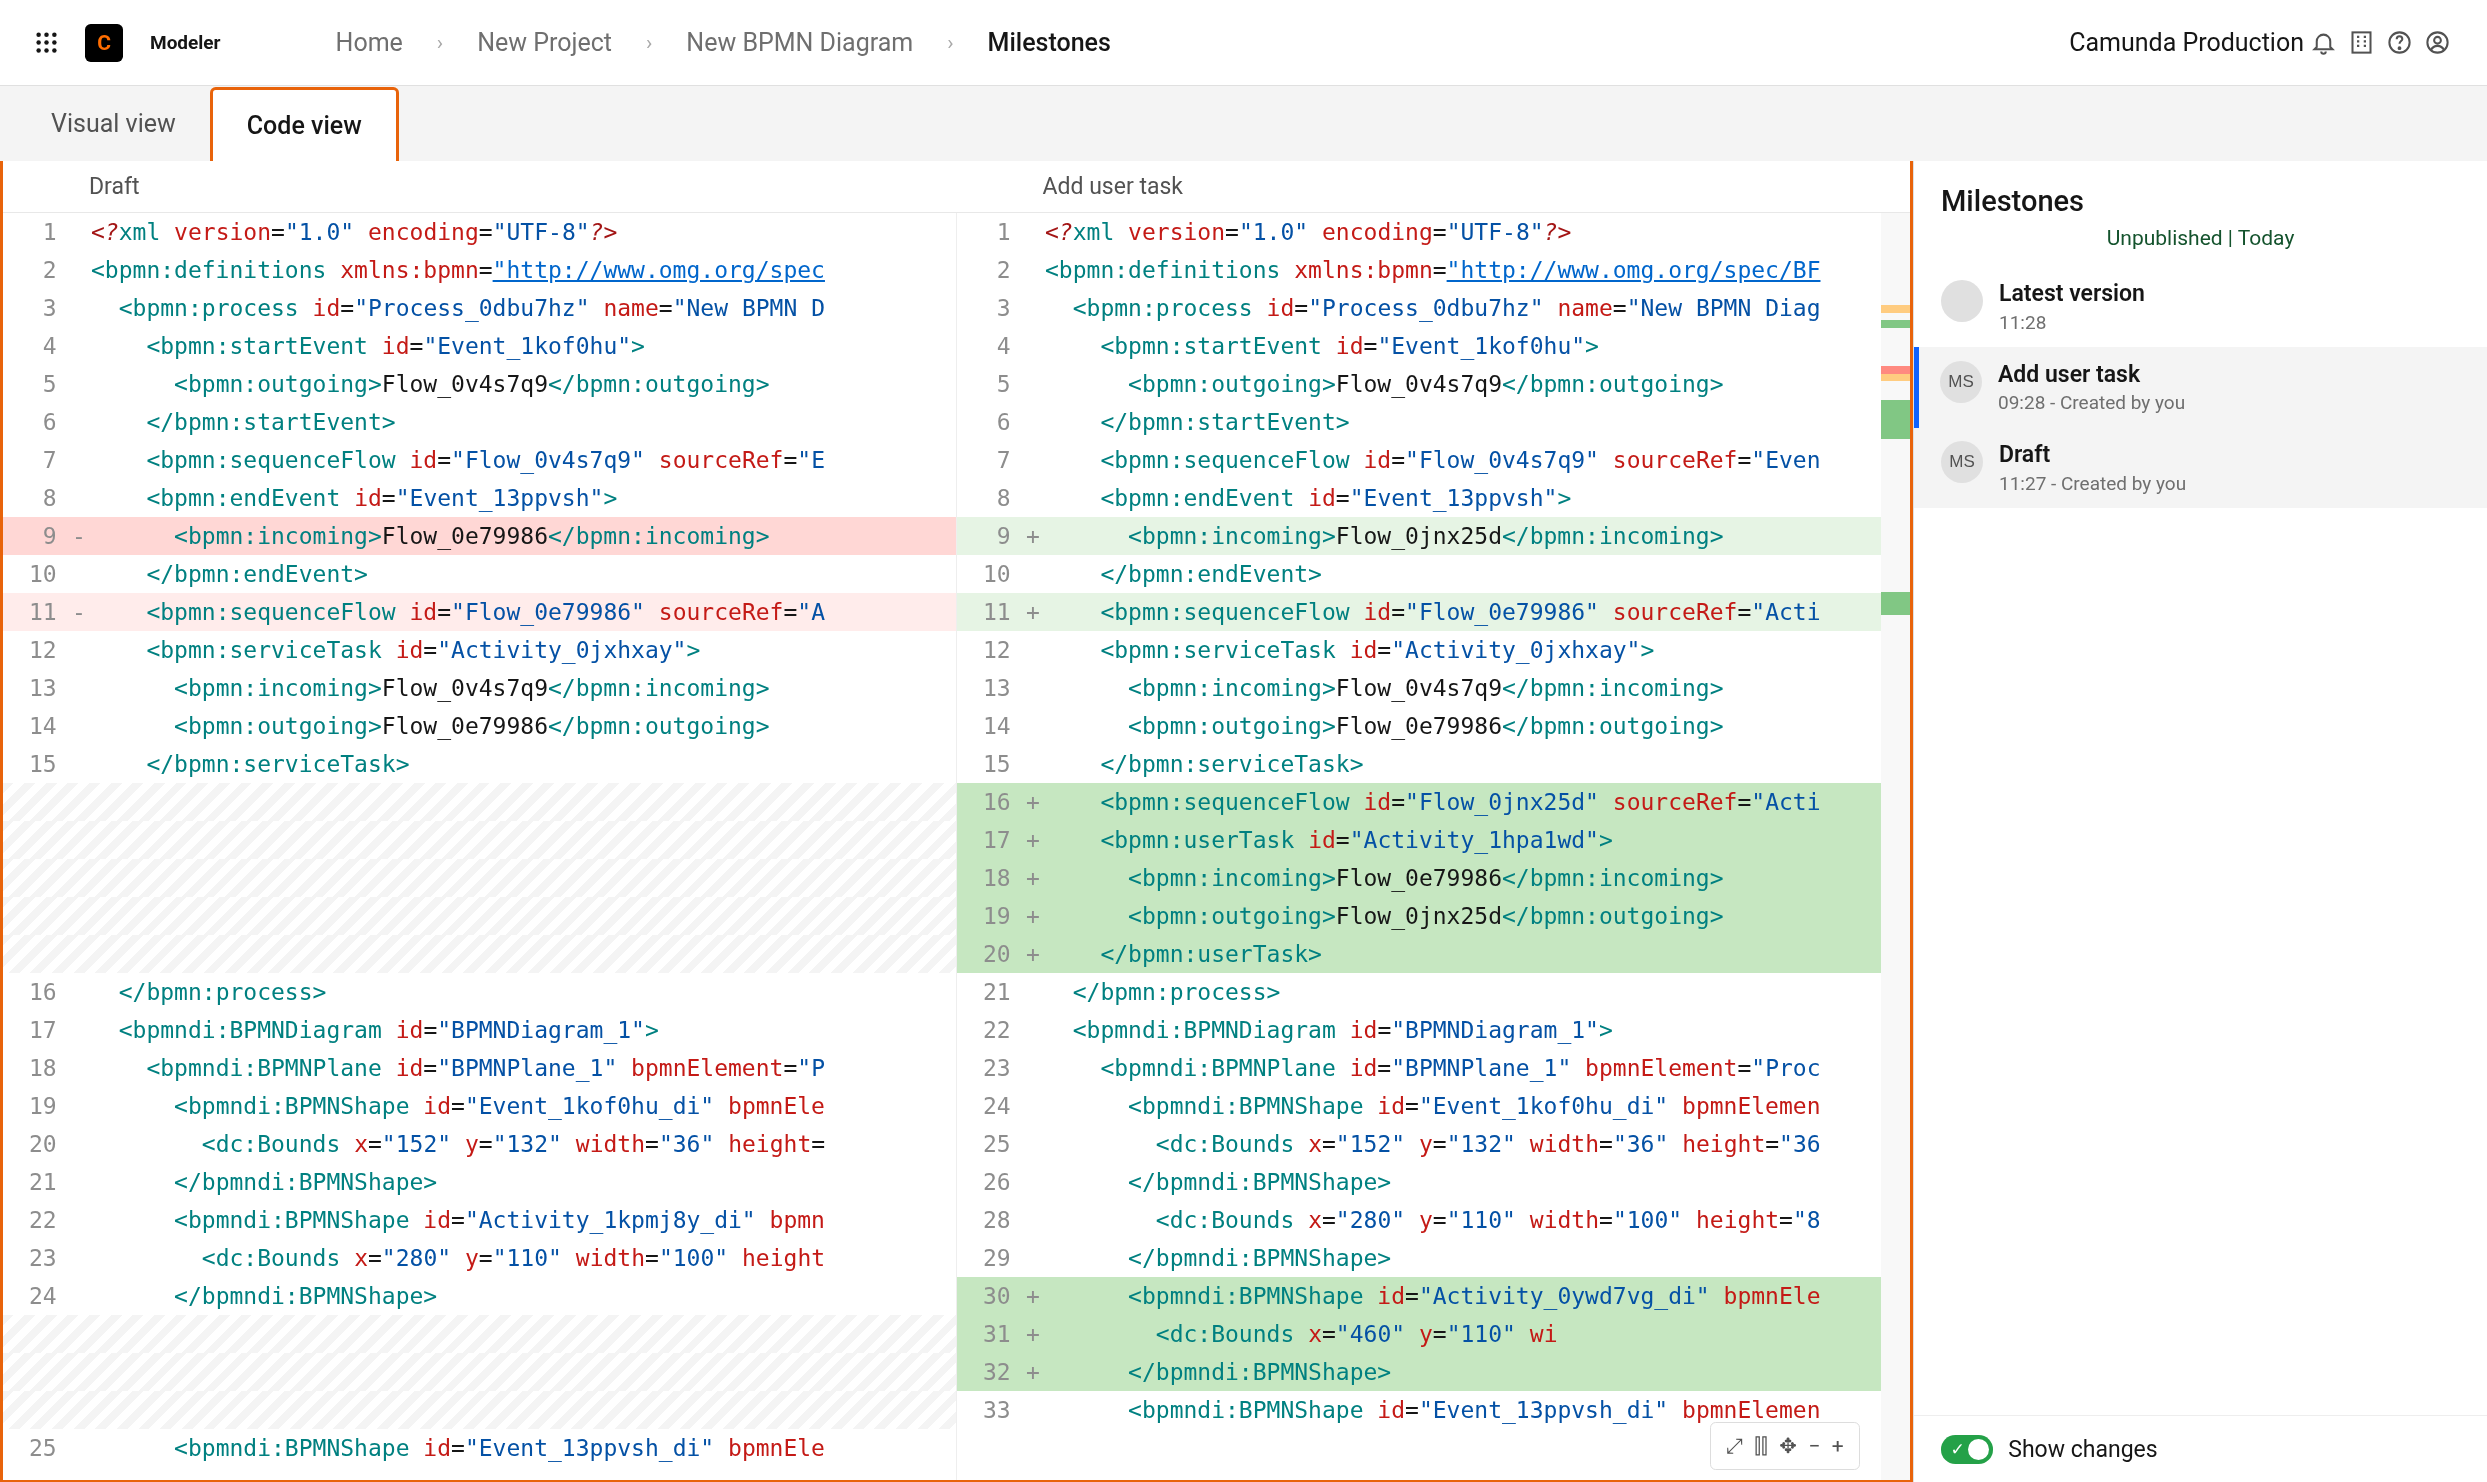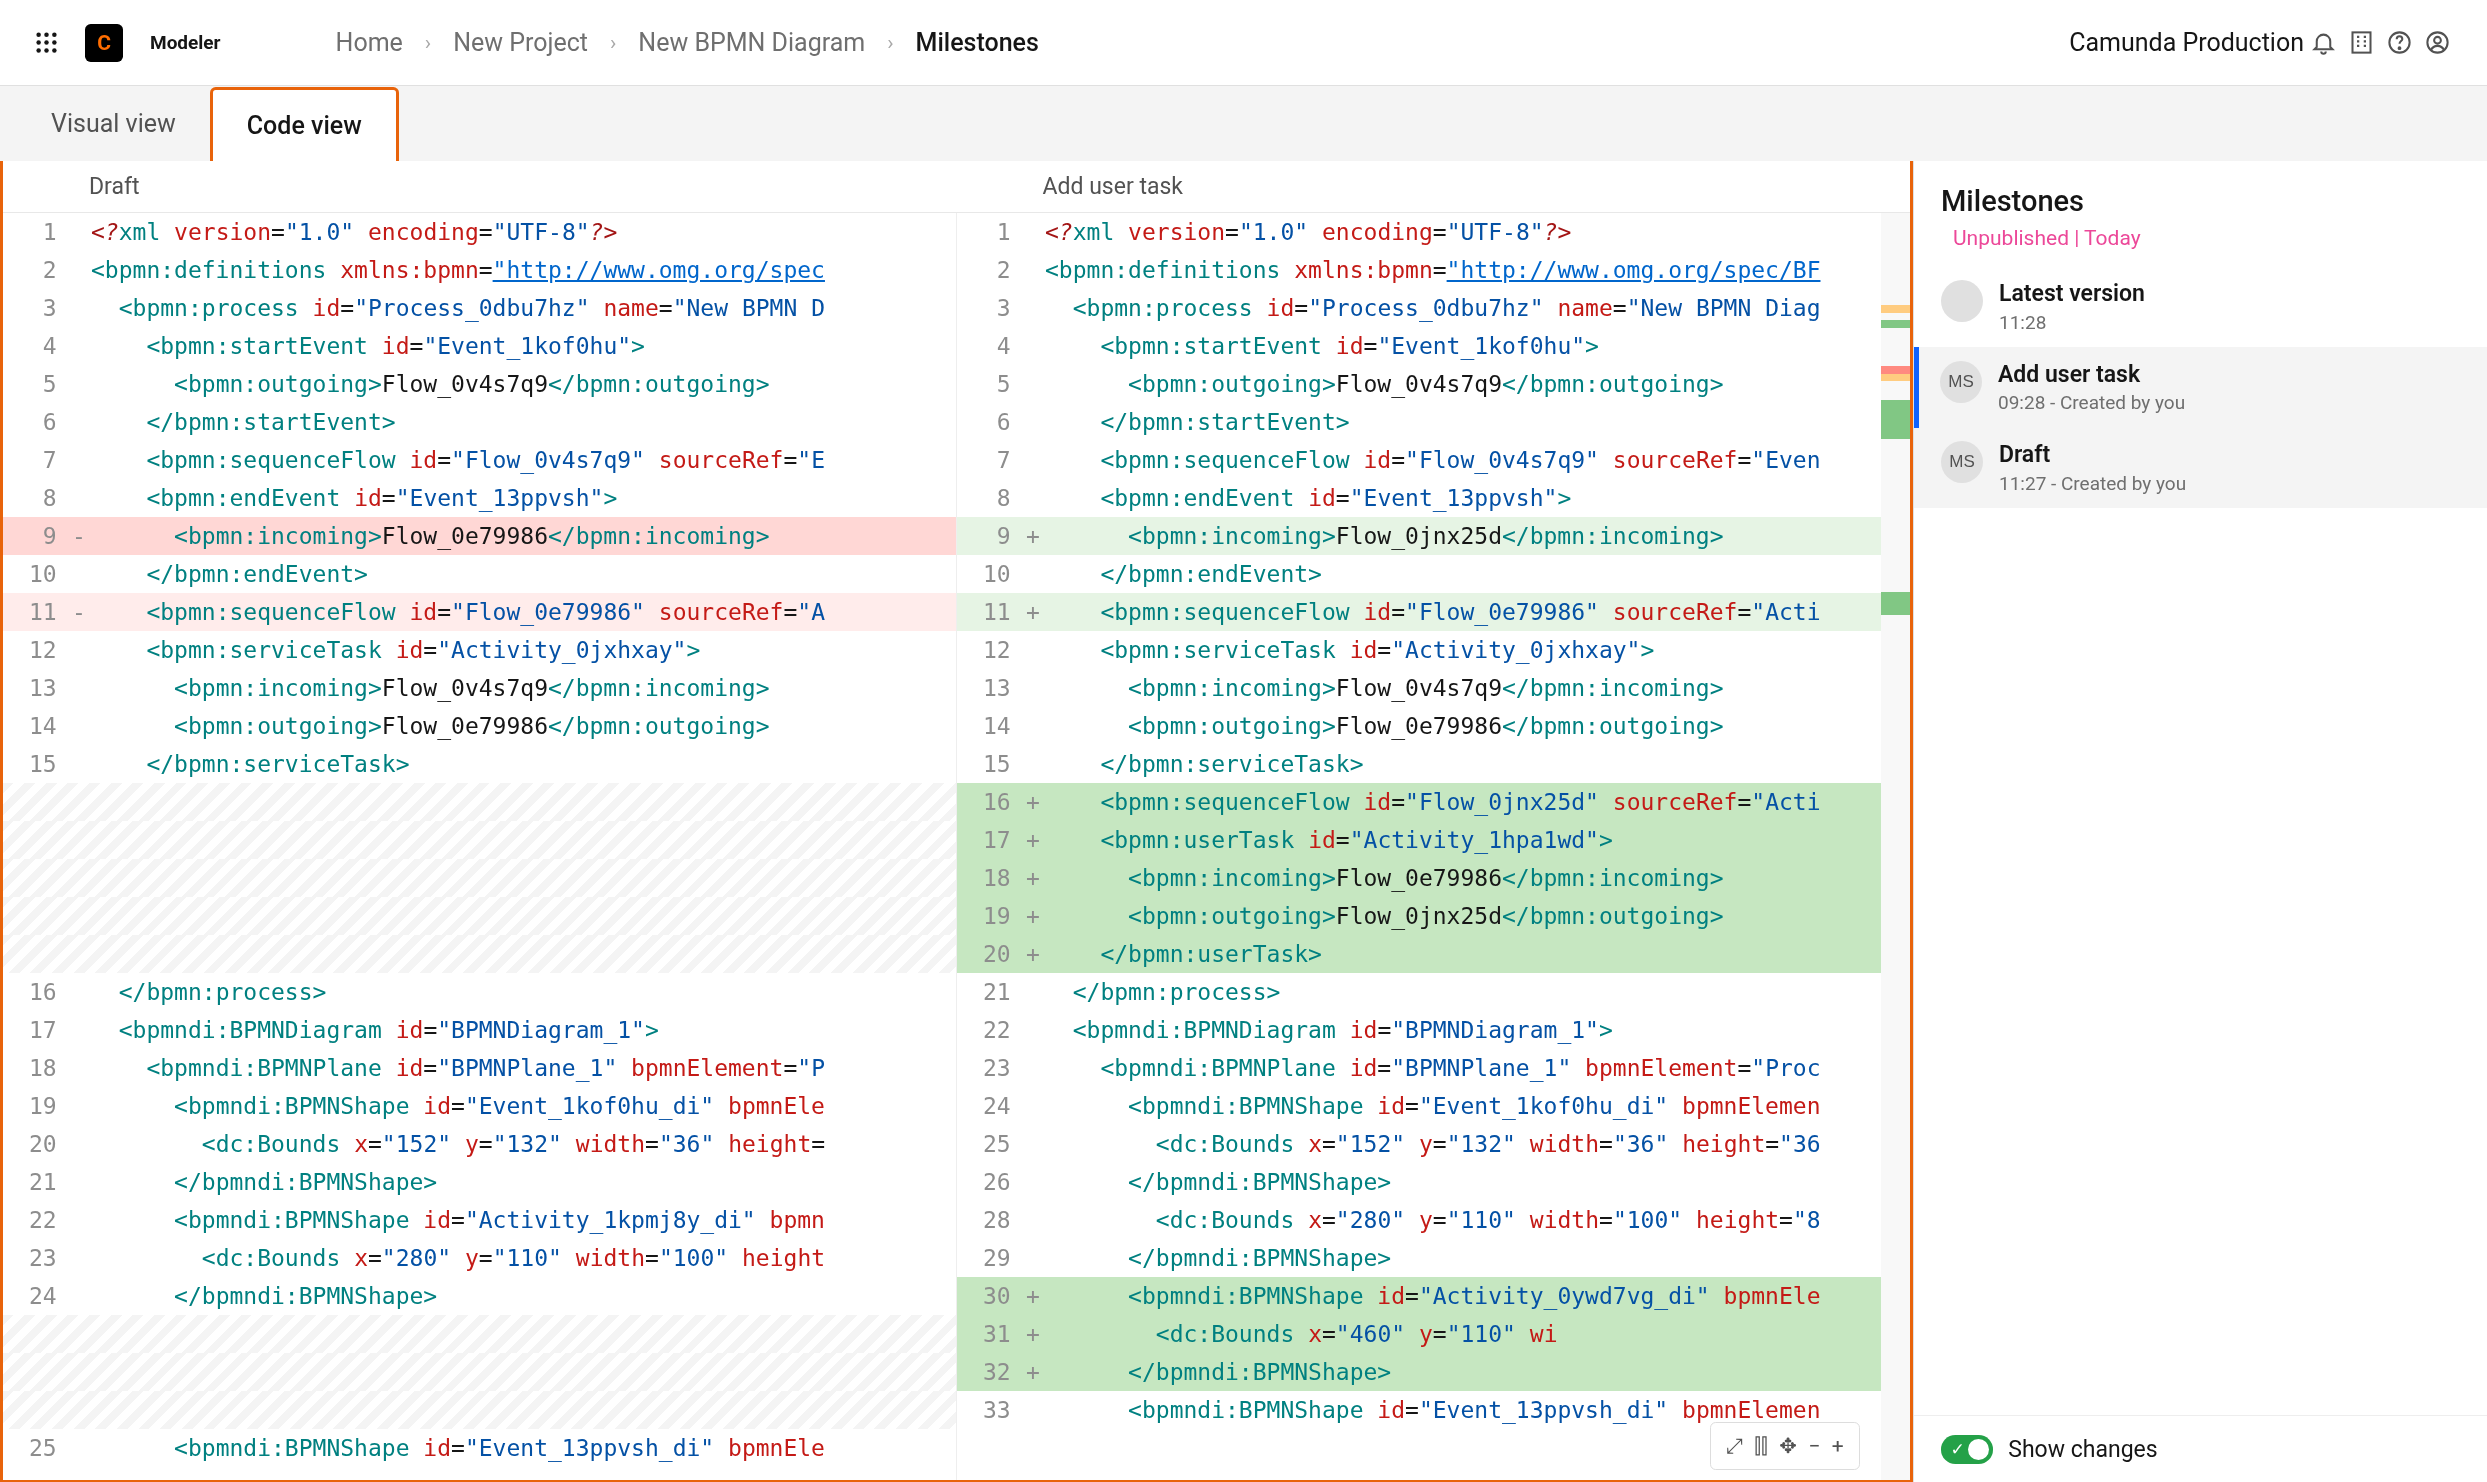--- a/index.html
+++ b/index.html
@@ -16,21 +16,21 @@
 .header {
   display: flex;
   align-items: center;
   height: 86px;
   padding: 0 31px;
   border-bottom: 1px solid #e0e0e0;
 }
 .apps-icon { width: 31px; height: 31px; margin-right: 23px; display:flex; align-items:center; justify-content:center;}
 .logo { width: 38px; height: 38px; background:#000; border-radius:5.7px; display:flex; align-items:center; justify-content:center; color:#ff6d00; font-weight:bold; font-size:21px; margin-right: 17px;}
 .app-name { font-size: 19px; font-weight: 700; margin-right: 115px; margin-left: 10px;}
-.breadcrumb { display:flex; align-items:center; gap: 22px; font-size: 25px; color: #6f6f6f; flex:1;}
+.breadcrumb { display:flex; align-items:center; gap: 34px; font-size: 25px; color: #6f6f6f; flex:1;}
 .breadcrumb .sep { color:#a8a8a8; font-size:21px;}
 .breadcrumb .current { color:#161616; font-weight: 500;}
 .breadcrumb .link { cursor:pointer;}
 .header-right { display:flex; align-items:center; font-size: 25px;}
 .header-icon { width:38px; height:38px; display:flex; align-items:center; justify-content:center; color:#525252; cursor:pointer;}
 
 .tabs-row {
   display: flex;
   align-items: center;
   height: 75px;
@@ -104,21 +104,21 @@
 .zoom-ctrl span{cursor:pointer;}
 
 .sidebar {
   width: 574px;
   border-left:1px solid #e0e0e0;
   display:flex;
   flex-direction:column;
   background:#fff;
 }
 .sidebar h2 { font-size: 29px; font-weight:500; padding: 23px 27px 7.7px;}
-.sidebar .sub { font-size:21px; color:#ec4899; padding: 0 39px 17px;}
+.sidebar .sub { font-size:21px; color:#14532d; padding: 0 39px 17px; text-align: center;}
 .milestone-entry { display:flex; gap:16px; padding: 13.4px 27px; align-items:flex-start;}
 .milestone-entry.sel { background:#f4f4f4; border-left: 5.7px solid #0f62fe; padding-left:21px;}
 .milestone-entry.sibling { background:#f4f4f4;}
 .avatar-circle { width:42px; height:42px; border-radius:50%; background:#e0e0e0; display:flex; align-items:center; justify-content:center; font-size:17px; color:#525252; flex-shrink:0; font-family: Arial; font-weight:400;}
 .milestone-title { font-size:23px; font-weight:600; color:#161616;}
 .milestone-sub { font-size:19px; color:#6f6f6f; margin-top:3.8px;}
 .section-header { font-size:21px; color:#6f6f6f; padding: 15.3px 27px 7.7px;}
 
 .footer-toggle { margin-top:auto; padding: 19px 27px; display:flex; align-items:center; gap:15.3px; font-size:23px; border-top:1px solid #eee;}
 .switch { width:52px; height:29px; background:#24a148; border-radius:14.3px; position:relative;}

